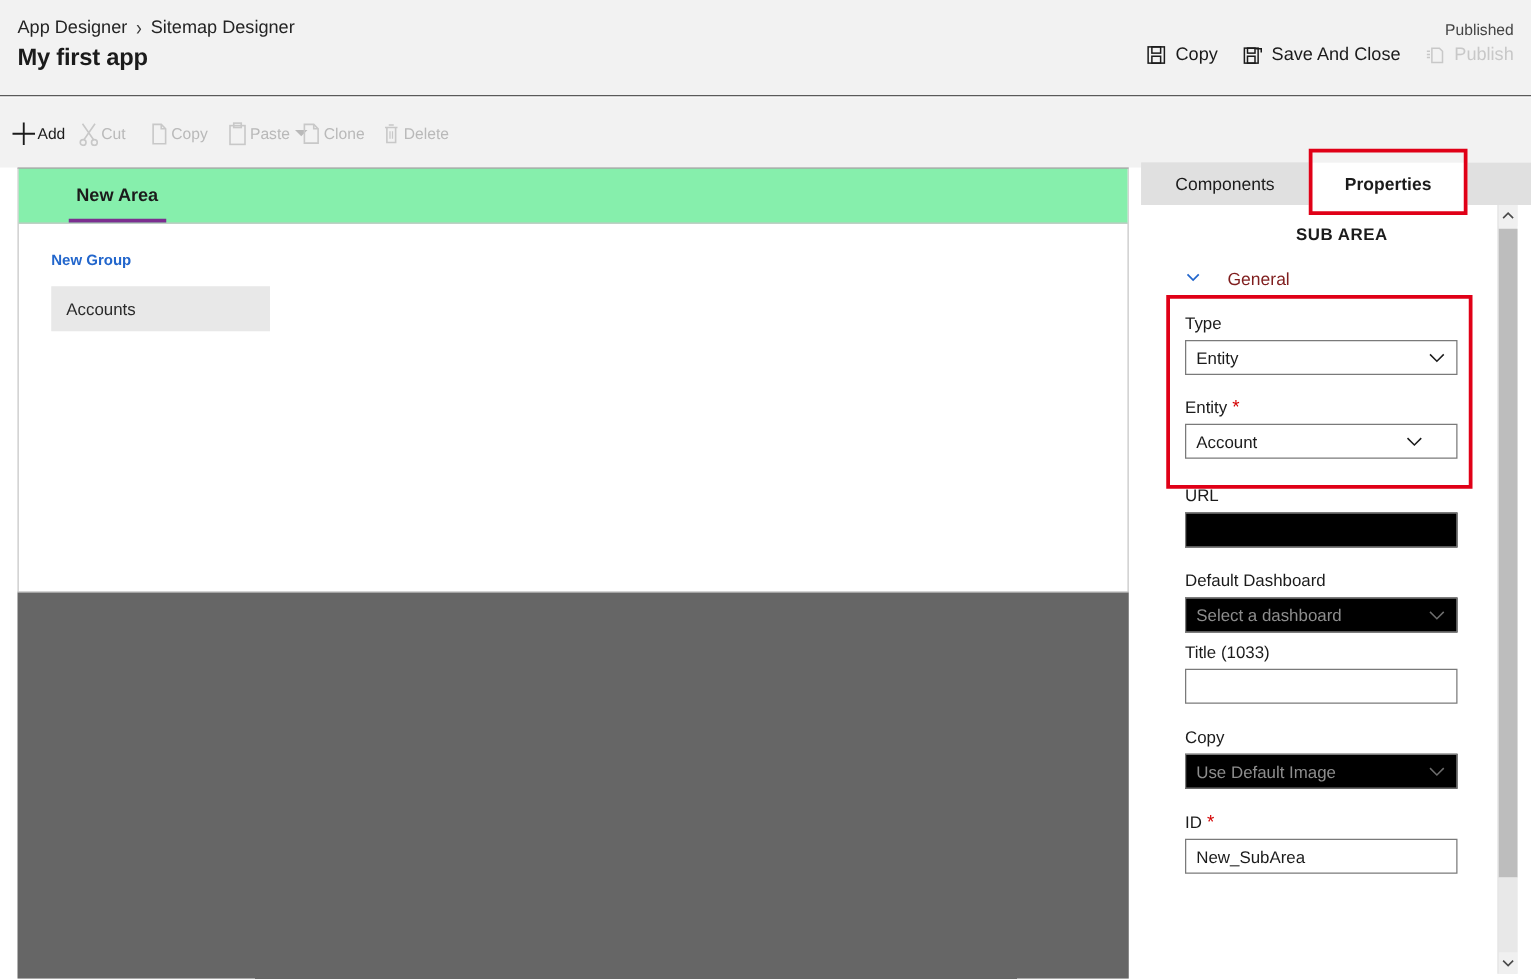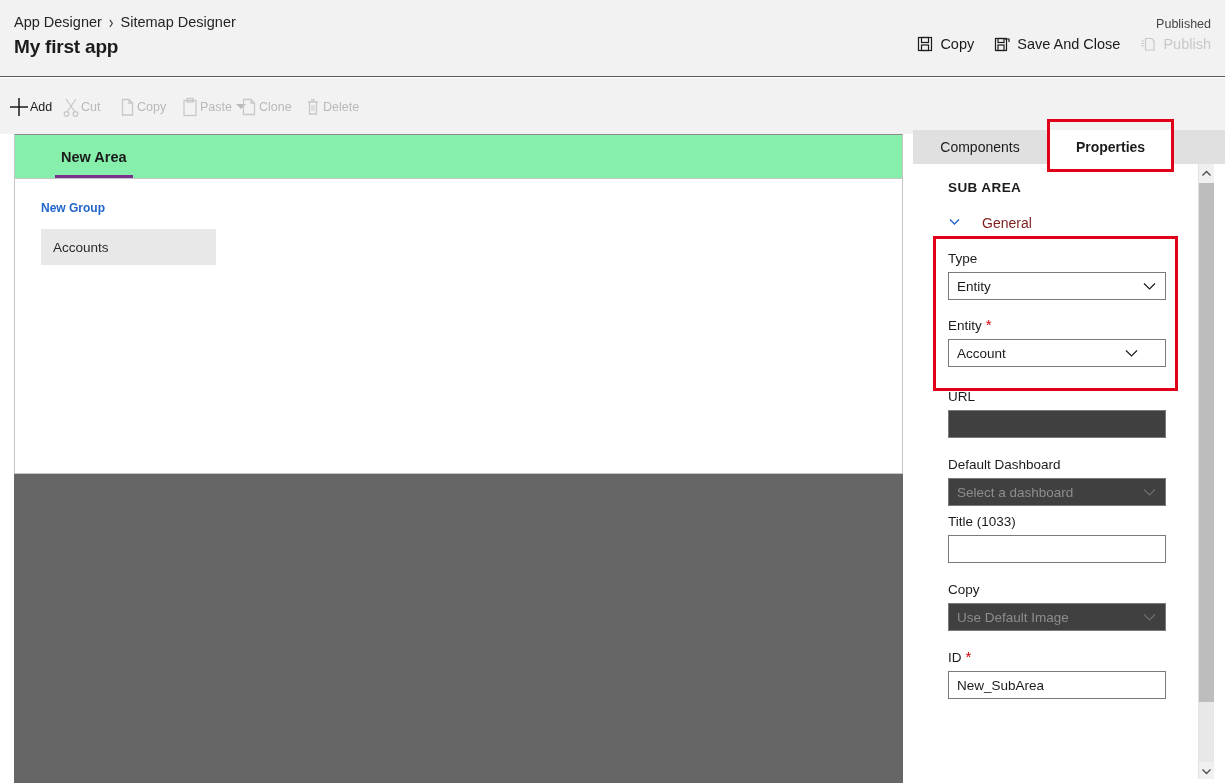--- a/index.html
+++ b/index.html
@@ -205,20 +205,21 @@
     font-weight: bold;
   }
   #panel-body {
     position: absolute;
     left: 0; top: 34px;
     width: 286px;
     height: 619px;
     background: #ffffff;
     padding: 10px 0 0 22px;
     overflow: hidden;
+    text-align: center;
   }
   #subarea-heading {
     font-size: 13.5px;
     font-weight: bold;
     color: #1b1b1b;
     letter-spacing: 0.4px;
     margin: 6px 0 0 13px;
   }
   #general-section {
     display: flex;
@@ -246,21 +247,21 @@
     background: #ffffff;
     display: flex;
     align-items: center;
     padding: 0 8px;
     font-size: 13.5px;
     color: #1b1b1b;
     position: relative;
     cursor: pointer;
   }
   .ctl.text { cursor: text; }
-  .ctl.disabled { background: #404040; color: #8d8d8d; cursor: default; }
+  .ctl.disabled { background: #000000; color: #8d8d8d; cursor: default; }
   .ctl .chev-ico {
     position: absolute;
     top: 50%;
     transform: translateY(-50%);
     right: 8px;
     line-height: 0;
   }
   .ctl .chev-ico.inset { right: 26px; }
 
   

